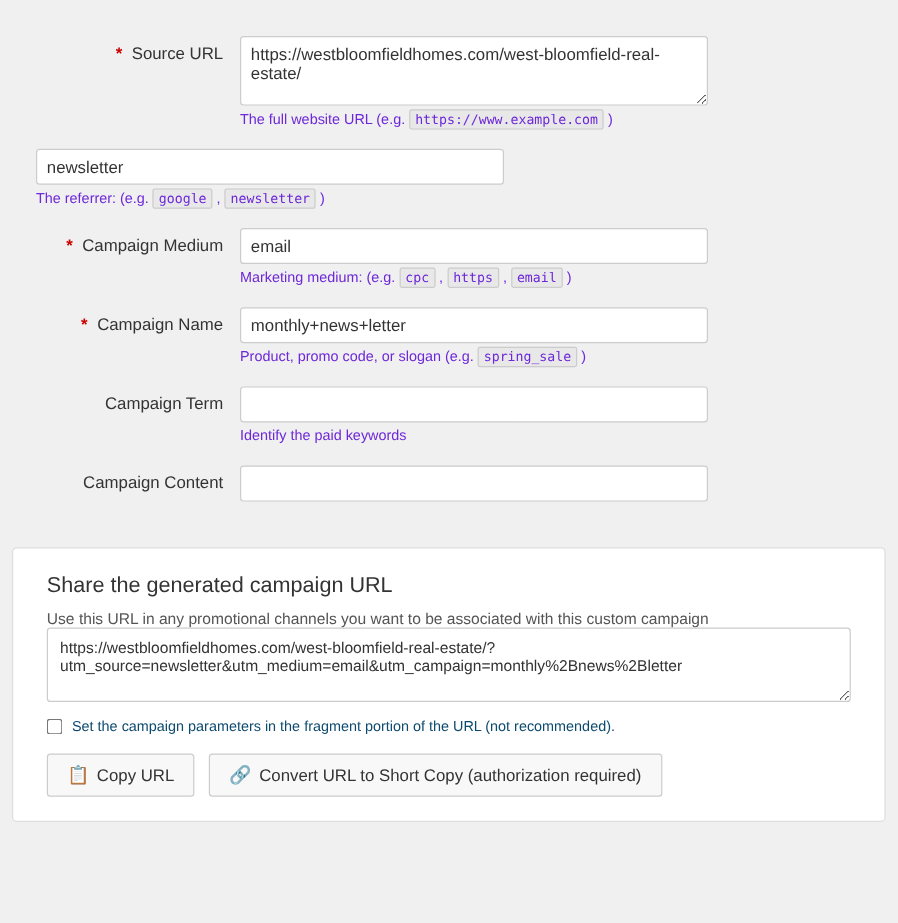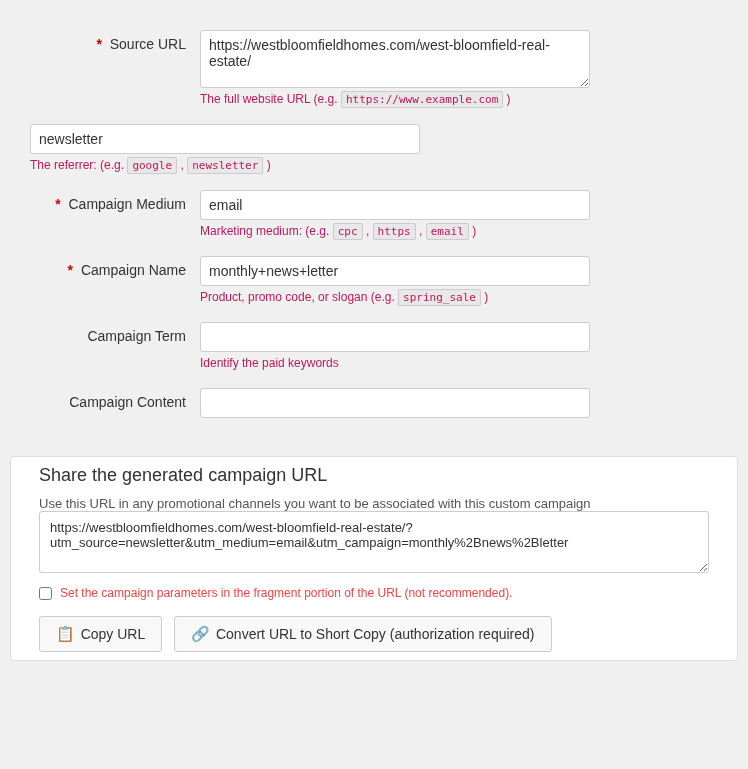--- a/index.html
+++ b/index.html
@@ -48,39 +48,39 @@
       color: #333;
       outline: none;
     }
     .input-col textarea {
       height: 58px;
       resize: vertical;
       vertical-align: top;
     }
     .hint {
       font-size: 12px;
-      color: #be185d;
+      color: #6d28d9;
       margin-top: 4px;
       width: 390px;
     }
     .hint code {
       background: #e8e8e8;
       border: 1px solid #ccc;
       border-radius: 2px;
       padding: 1px 4px;
       font-family: monospace;
       font-size: 11px;
     }
 
     
     .share-section {
       background: #fff;
       border: 1px solid #ddd;
       border-radius: 4px;
-      padding: 8px 28px;
+      padding: 20px 28px;
       margin-top: 10px;
     }
     .share-title {
       font-size: 18px;
       font-weight: normal;
       color: #333;
       margin-bottom: 10px;
     }
     .share-description {
       font-size: 13px;
@@ -104,21 +104,21 @@
       display: flex;
       align-items: center;
       margin-top: 10px;
       margin-bottom: 16px;
     }
     .fragment-row input[type="checkbox"] {
       margin-right: 8px;
     }
     .fragment-label {
       font-size: 12px;
-      color: #ef4444;
+      color: #0c4a6e;
     }
     .button-row {
       display: flex;
       align-items: center;
       gap: 12px;
     }
     .btn {
       display: inline-flex;
       align-items: center;
       gap: 6px;

